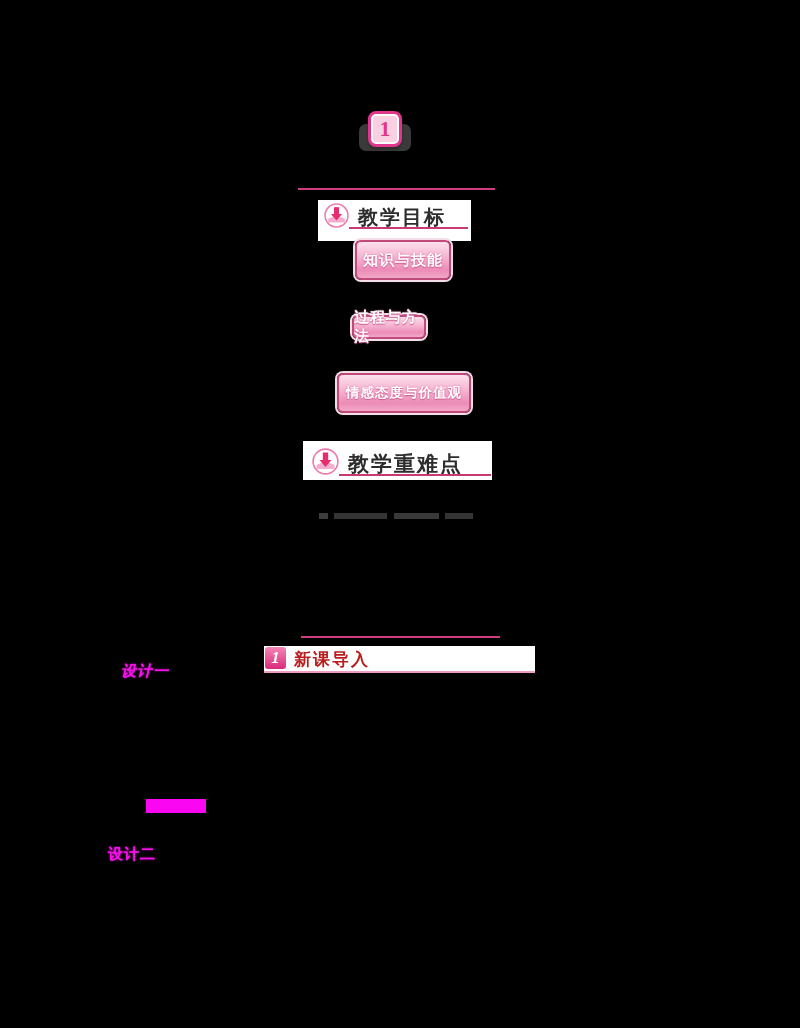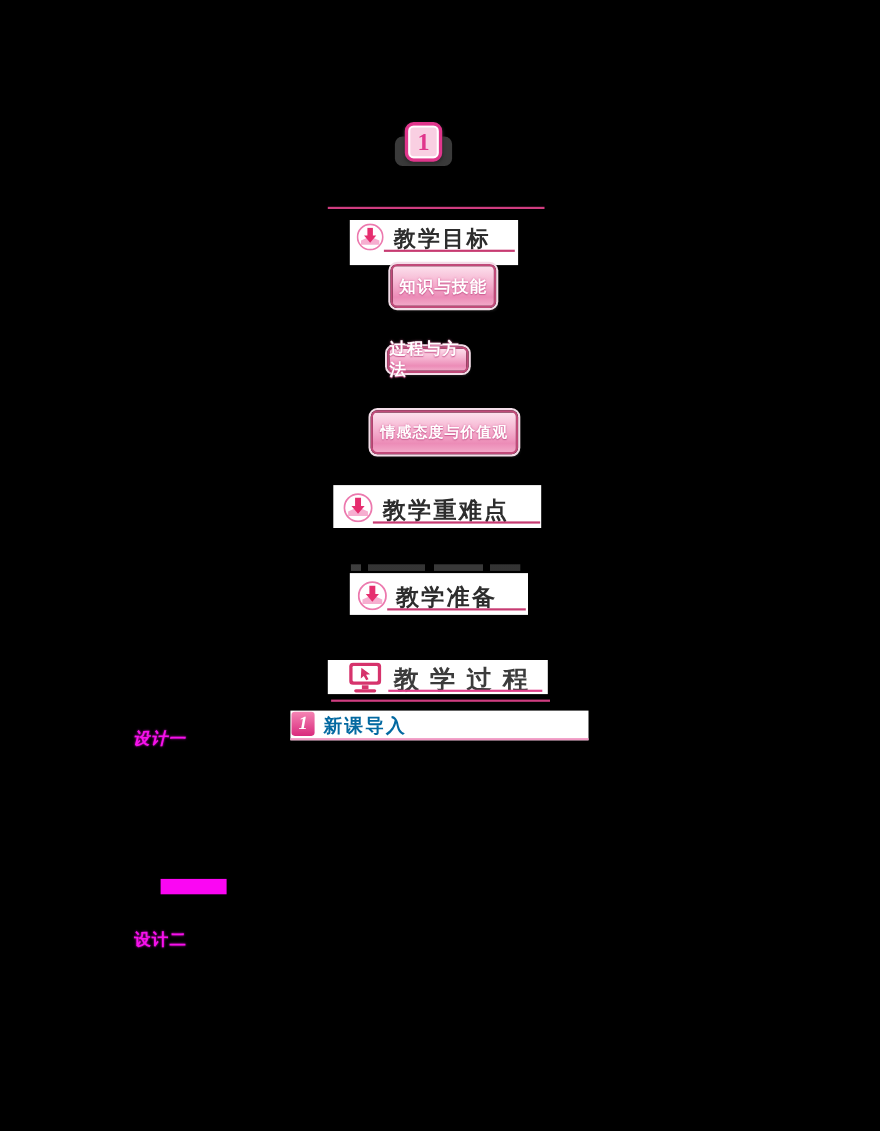--- a/index.html
+++ b/index.html
@@ -63,27 +63,27 @@
 
   
   .introbar{position:absolute;left:264px;top:646px;width:271px;height:25px;background:#ffffff;
             border-bottom:2px solid #f09ac4;}
   .intro-num{position:absolute;left:1px;top:1px;width:21px;height:22px;border-radius:3px;
              background:linear-gradient(180deg,#f585b4,#d92a7d);
              display:flex;align-items:center;justify-content:center;
              color:#fff;font-weight:bold;font-style:italic;font-size:17px;
              font-family:"Liberation Serif",serif;}
   .intro-title{position:absolute;left:30px;top:2px;font-size:17px;font-weight:bold;
-               color:#0369a1;letter-spacing:2px;}
+               color:#b91c1c;letter-spacing:2px;}
 
   
   .mnote{position:absolute;font-size:15px;font-weight:bold;color:#f711ec;
          text-shadow:0 0 2px #f711ec;letter-spacing:1px;}
   .mnote1{left:121px;top:662px;font-style:italic;}
-  .mnote2{left:122px;top:845px;}
+  .mnote2{left:108px;top:845px;}
   .hblock{position:absolute;left:146px;top:799px;width:60px;height:14px;background:#fb06f3;}
 
   
   .smudge{position:absolute;left:319px;top:513px;width:154px;height:6px;opacity:.75;
           background:linear-gradient(90deg,#525252 0 6%,transparent 6% 10%,#464646 10% 44%,
                      transparent 44% 49%,#4c4c4c 49% 78%,transparent 78% 82%,#454545 82% 100%);}
 </style>
 </head>
 <body>
 
@@ -121,46 +121,21 @@
         <rect x="10.8" y="4.5" width="5.4" height="8.5" fill="#e62e6f"></rect>
         <path d="M7.5 12 L19.5 12 L13.5 19 Z" fill="#e62e6f"></path>
       </svg>
     </span>
     <span class="stitle">教学重难点</span>
     <div class="sline"></div>
   </div>
 
   <div class="smudge"></div>
 
-  <div class="sub sub3">
-    <span class="sicon">
-      <svg width="27" height="27" viewBox="0 0 27 27">
-        <circle cx="13.5" cy="13.5" r="12.4" fill="#ffffff" stroke="#ec79ae" stroke-width="1.6"></circle>
-        <path d="M4.5 17 L10 14.5 L17 14.5 L22.5 17 L22.5 21 L4.5 21 Z" fill="#f6aed0"></path>
-        <rect x="10.8" y="4.5" width="5.4" height="8.5" fill="#e62e6f"></rect>
-        <path d="M7.5 12 L19.5 12 L13.5 19 Z" fill="#e62e6f"></path>
-      </svg>
-    </span>
-    <span class="stitle">教学准备</span>
-    <div class="sline"></div>
-  </div>
 
-  <div class="hdr hdr2">
-    <span class="hicon">
-      <svg width="30" height="28" viewBox="0 0 30 28">
-        <rect x="0.5" y="0.5" width="29" height="20" rx="3.5" fill="#d6336c"></rect>
-        <rect x="3.5" y="3.5" width="23" height="14" rx="1" fill="#ffffff"></rect>
-        <path d="M11.5 5 L19.5 11 L15.8 11.4 L18 15.4 L15.9 16.5 L13.7 12.5 L11 14.8 Z" fill="#d6336c"></path>
-        <rect x="12" y="21" width="6" height="3.5" fill="#d6336c"></rect>
-        <rect x="5" y="24.5" width="20" height="3" rx="1.5" fill="#d6336c"></rect>
-      </svg>
-    </span>
-    <span class="htitle">教学过程</span>
-    <div class="hline"></div>
-  </div>
   <div class="underline-below-2"></div>
 
   <div class="introbar">
     <div class="intro-num">1</div>
     <span class="intro-title">新课导入</span>
   </div>
 
   <span class="mnote mnote1">设计一</span>
   <div class="hblock"></div>
   <span class="mnote mnote2">设计二</span>

